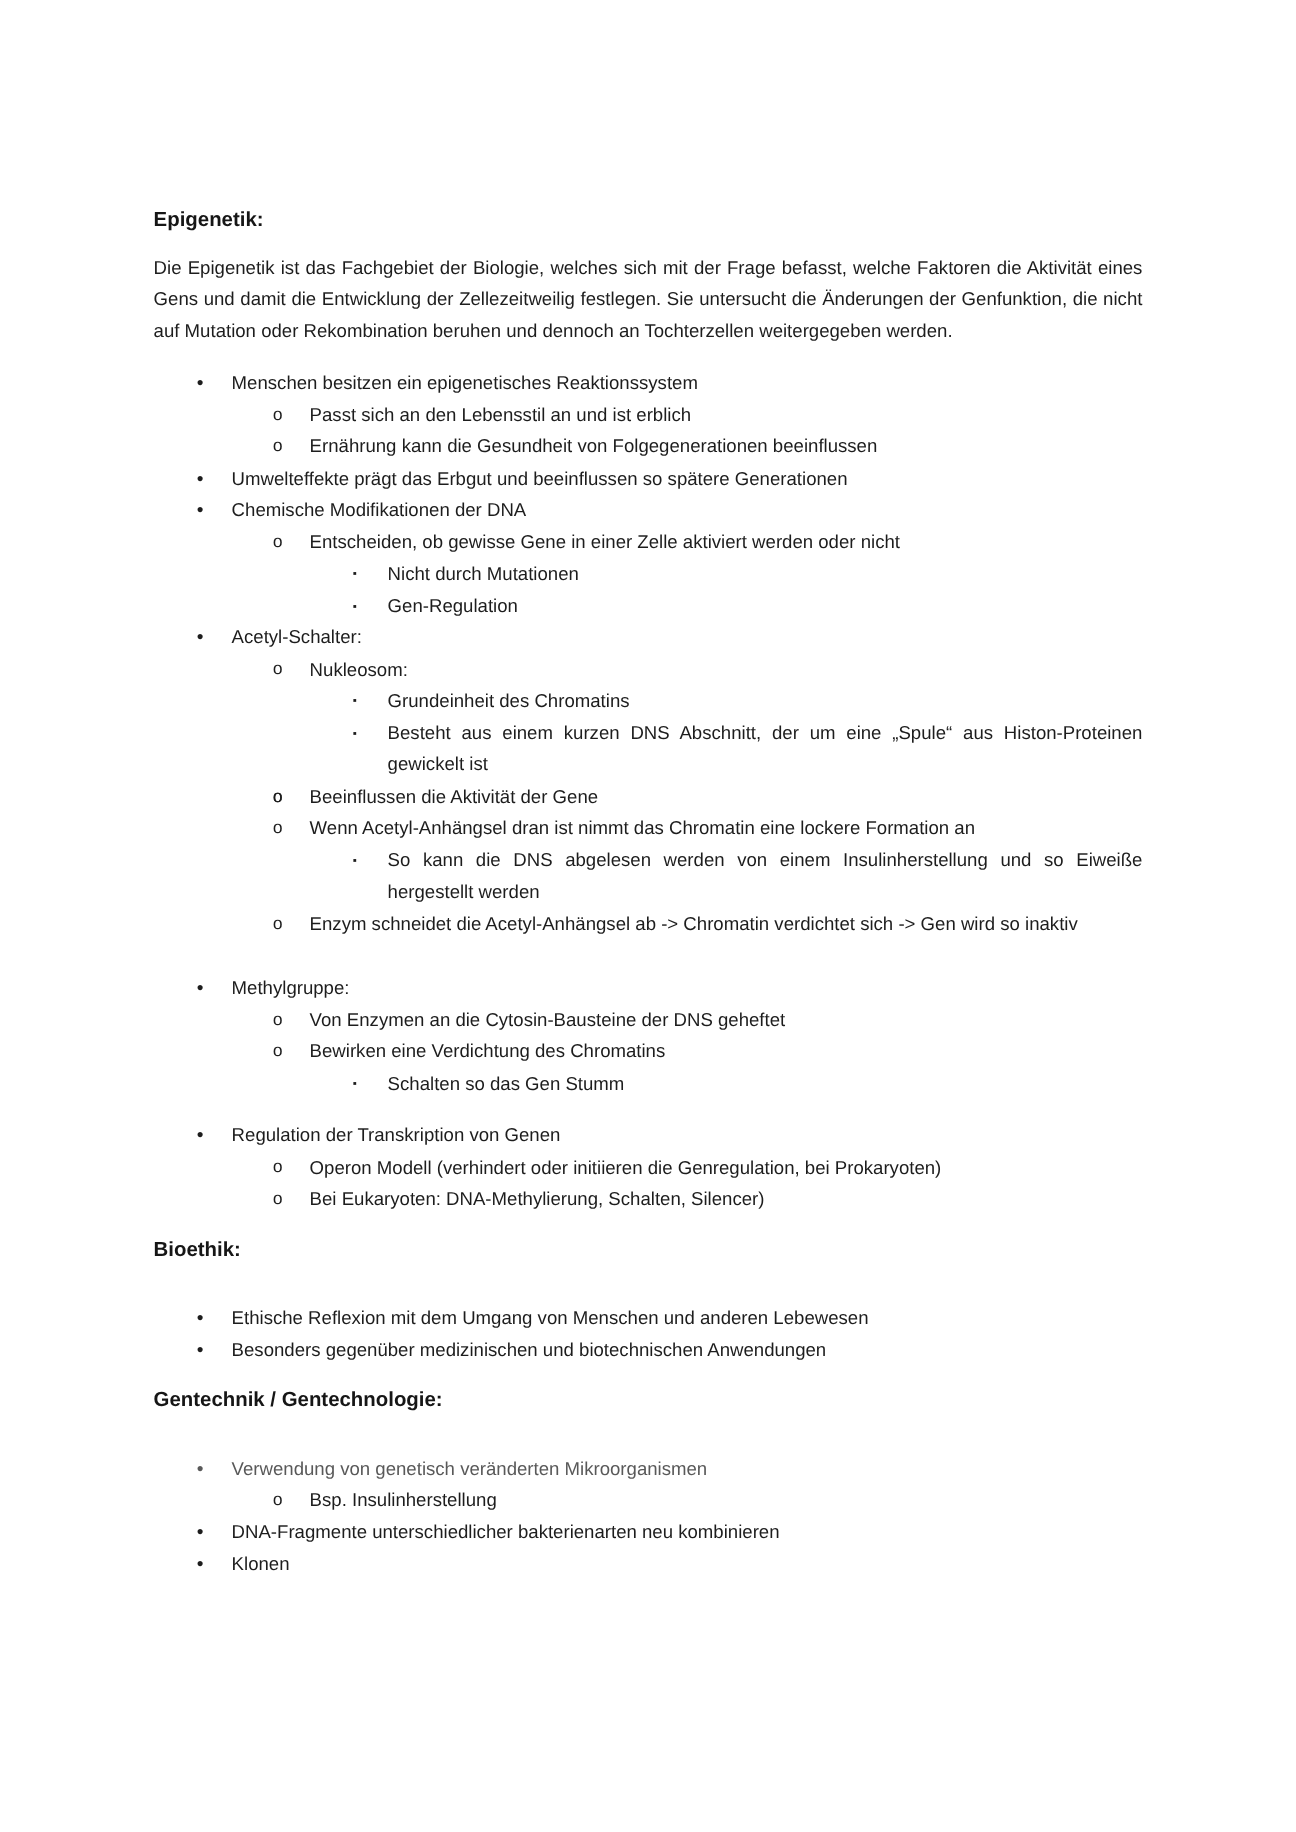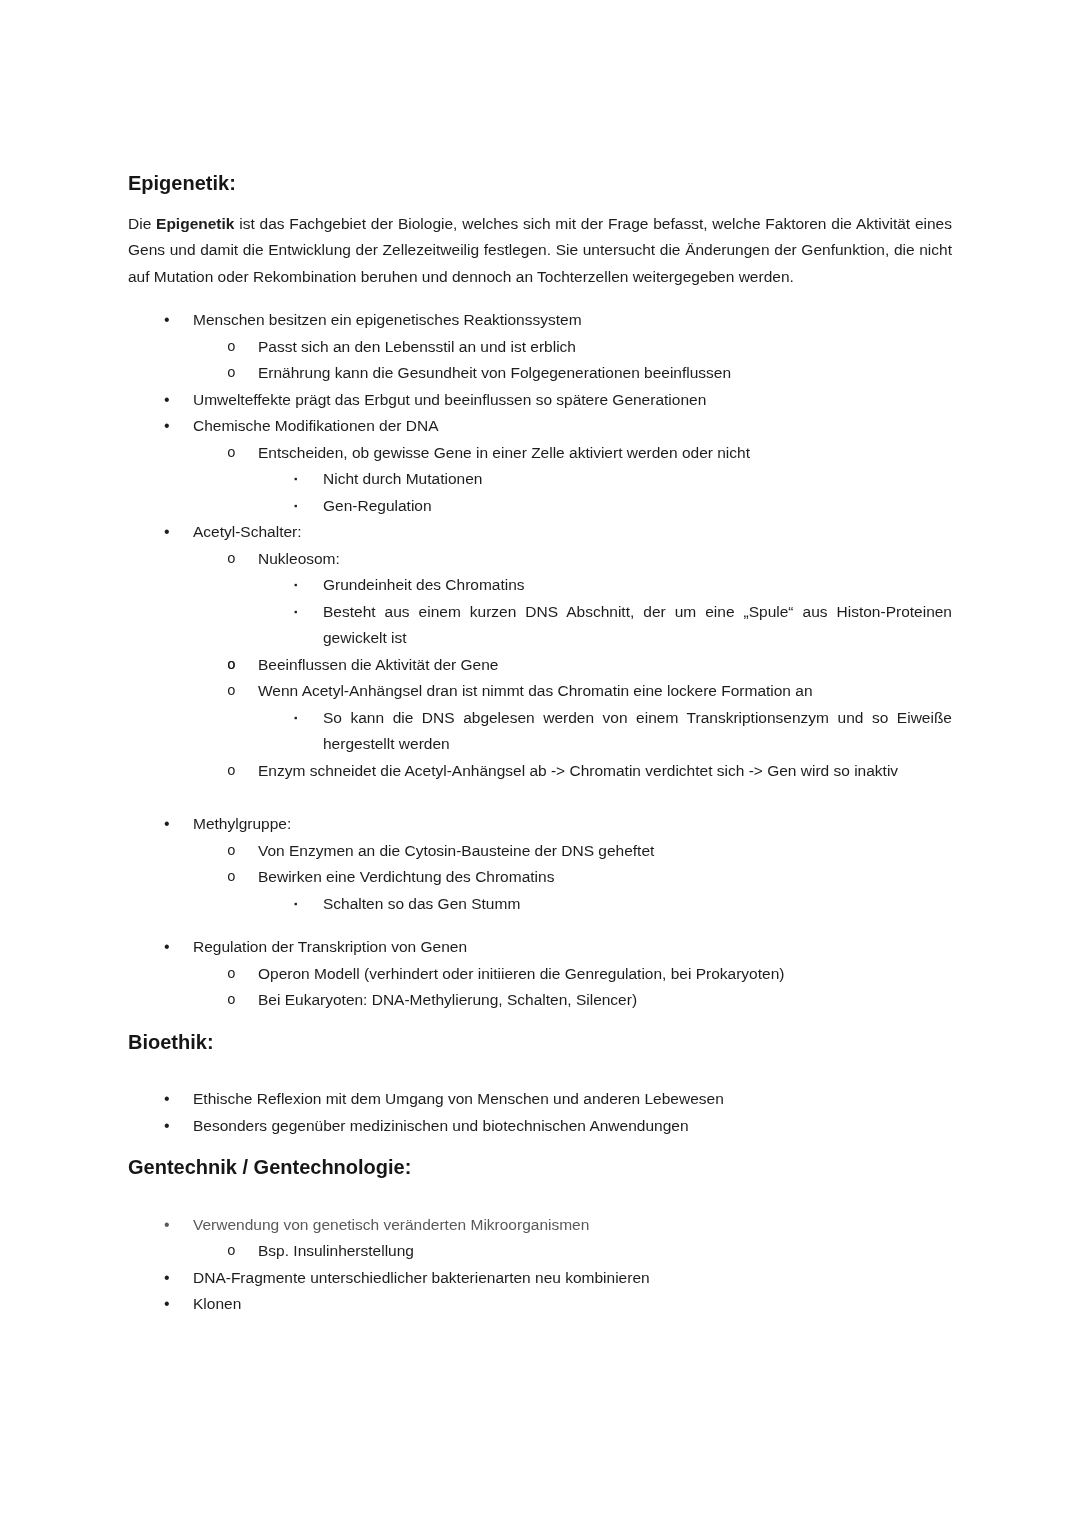--- a/index.html
+++ b/index.html
@@ -14,33 +14,33 @@
     background: #ffffff;
     box-sizing: border-box;
     padding: 170px 128px 0 128px;
     font-family: "Liberation Sans", "DejaVu Sans", sans-serif;
     font-size: 15.5px;
     line-height: 26.5px;
     color: #1d1d1d;
   }
   .doc-heading {
     font-weight: bold;
-    font-size: 20px;
+    font-size: 17px;
     line-height: 26.5px;
     margin: 0 0 14px 0;
     color: #161616;
   }
   .doc-heading.spaced {
     margin-top: 15px;
   }
   .intro {
     margin: 0 0 17px 0;
     text-align: justify;
   }
-  .intro b { font-weight: bold; }
+  .intro b { font-weight: normal; }
   .list { margin: 0 0 0 0; }
   .li {
     position: relative;
     text-align: justify;
   }
   .l1 { padding-left: 65px; }
   .l2 { padding-left: 130px; }
   .l3 { padding-left: 195px; }
   .marker {
     position: absolute;
@@ -73,21 +73,21 @@
     <div class="li l2"><span class="marker">o</span><span class="li-text">Entscheiden, ob gewisse Gene in einer Zelle aktiviert werden oder nicht</span></div>
     <div class="li l3"><span class="marker">▪</span><span class="li-text">Nicht durch Mutationen</span></div>
     <div class="li l3"><span class="marker">▪</span><span class="li-text">Gen-Regulation</span></div>
     <div class="li l1"><span class="marker">•</span><span class="li-text">Acetyl-Schalter:</span></div>
     <div class="li l2"><span class="marker">o</span><span class="li-text">Nukleosom:</span></div>
     <div class="li l3"><span class="marker">▪</span><span class="li-text">Grundeinheit des Chromatins</span></div>
     <div class="li l3"><span class="marker">▪</span><span class="li-text">Besteht aus einem kurzen DNS Abschnitt, der um eine „Spule“ aus Histon-Proteinen gewickelt ist</span></div>
     <div class="li l2"><span class="marker">o</span></div>
     <div class="li l2"><span class="marker">o</span><span class="li-text">Beeinflussen die Aktivität der Gene</span></div>
     <div class="li l2"><span class="marker">o</span><span class="li-text">Wenn Acetyl-Anhängsel dran ist nimmt das Chromatin eine lockere Formation an</span></div>
-    <div class="li l3"><span class="marker">▪</span><span class="li-text">So kann die DNS abgelesen werden von einem Transkriptionsenzym und so Eiweiße hergestellt werden</span></div>
+    <div class="li l3"><span class="marker">▪</span><span class="li-text">So kann die DNS abgelesen werden von einem Insulinherstellung und so Eiweiße hergestellt werden</span></div>
     <div class="li l2"><span class="marker">o</span><span class="li-text">Enzym schneidet die Acetyl-Anhängsel ab -&gt; Chromatin verdichtet sich -&gt; Gen wird so inaktiv</span></div>
     <div class="spacer-line"></div>
     <div class="li l1"><span class="marker">•</span><span class="li-text">Methylgruppe:</span></div>
     <div class="li l2"><span class="marker">o</span><span class="li-text">Von Enzymen an die Cytosin-Bausteine der DNS geheftet</span></div>
     <div class="li l2"><span class="marker">o</span><span class="li-text">Bewirken eine Verdichtung des Chromatins</span></div>
     <div class="li l3"><span class="marker">▪</span><span class="li-text">Schalten so das Gen Stumm</span></div>
   </div>
 
   <div class="after-list-gap"></div>
 

